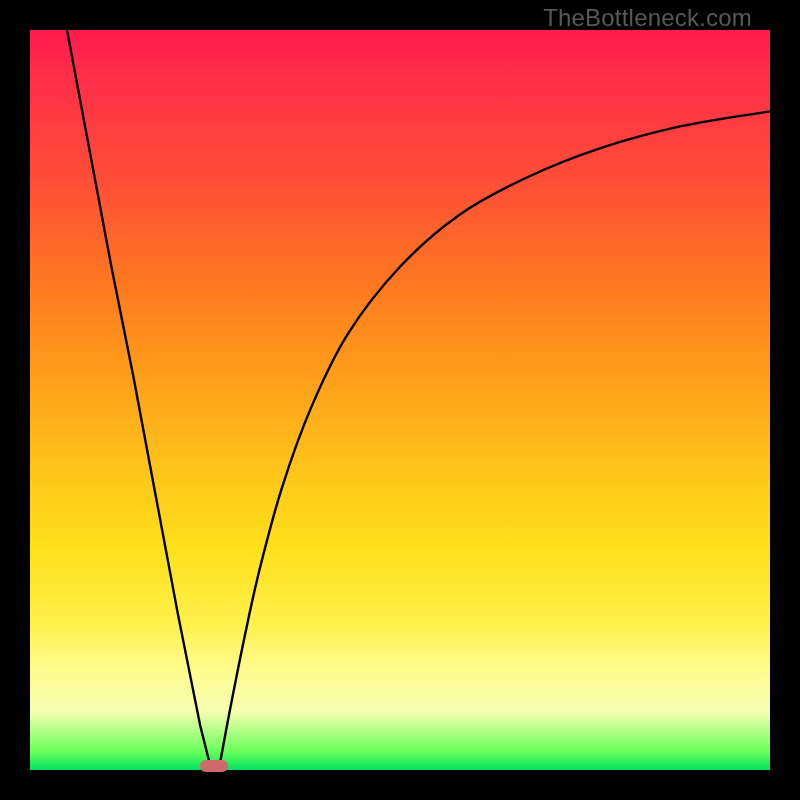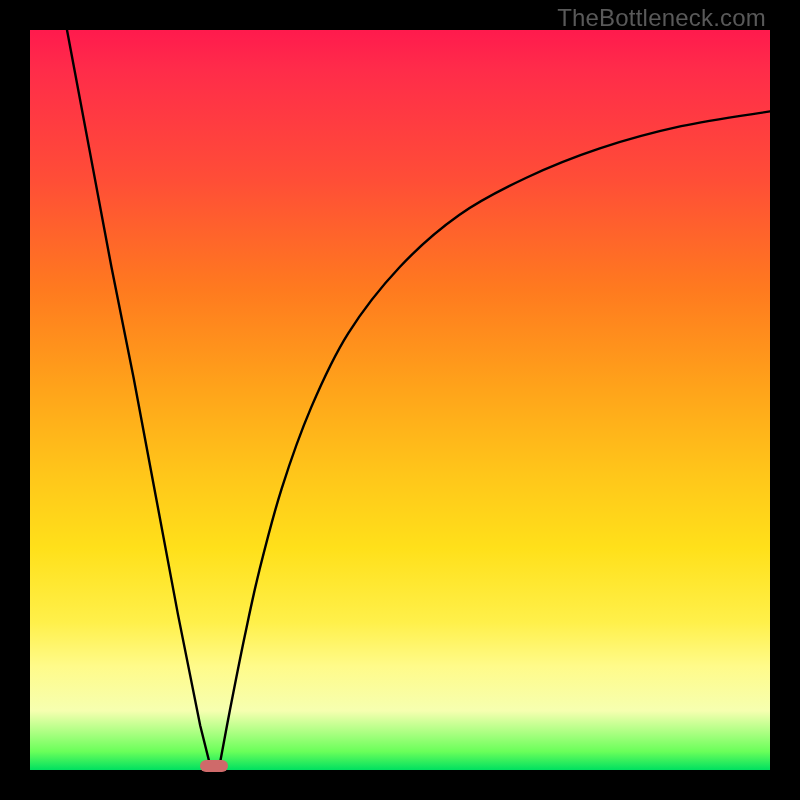--- a/index.html
+++ b/index.html
@@ -35,21 +35,21 @@
       #fff04a 80%,
       #fffb8a 86%,
       #f6ffb0 92%,
       #6aff5a 97.5%,
       #00e060 100%
     );
   }
   .watermark {
     position: absolute;
     top: 4px;
-    right: 34px;
+    right: 48px;
     color: #595959;
     font-size: 24px;
     font-weight: 500;
     letter-spacing: 0.2px;
     user-select: none;
   }
   svg.curve {
     position: absolute;
     left: 0;
     top: 0;

